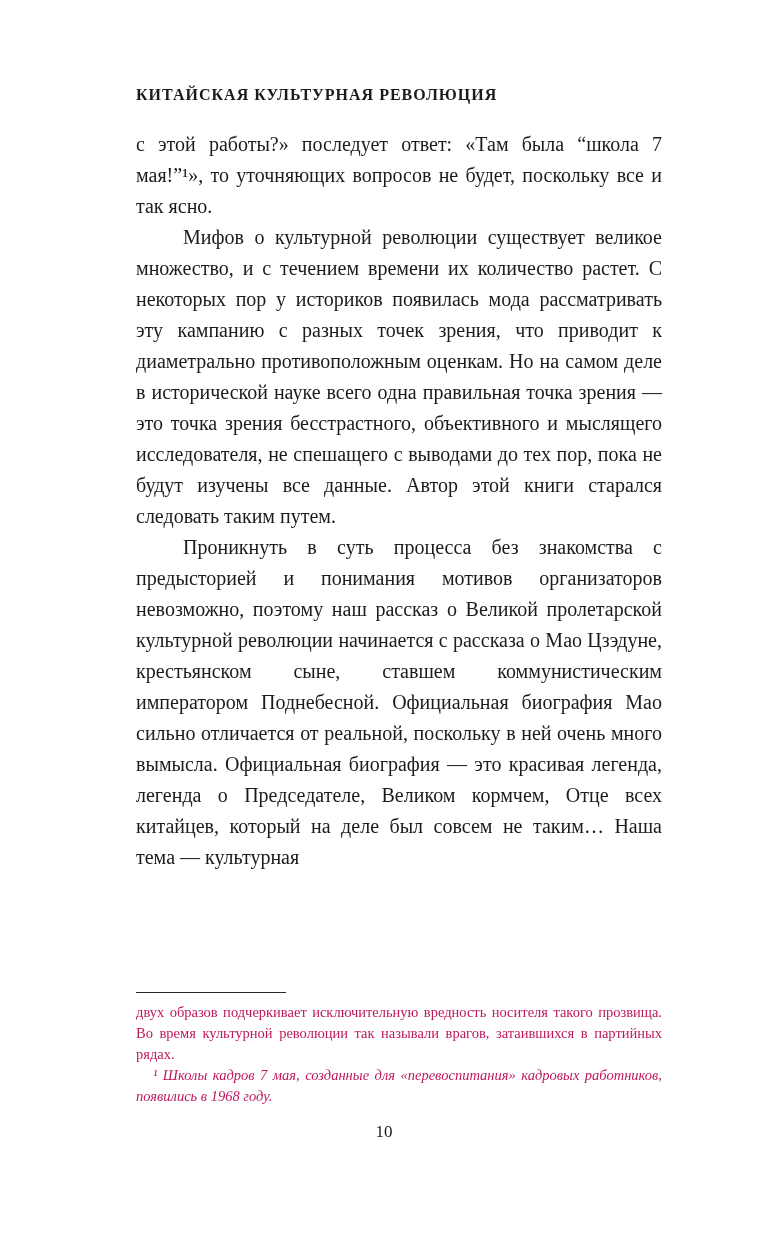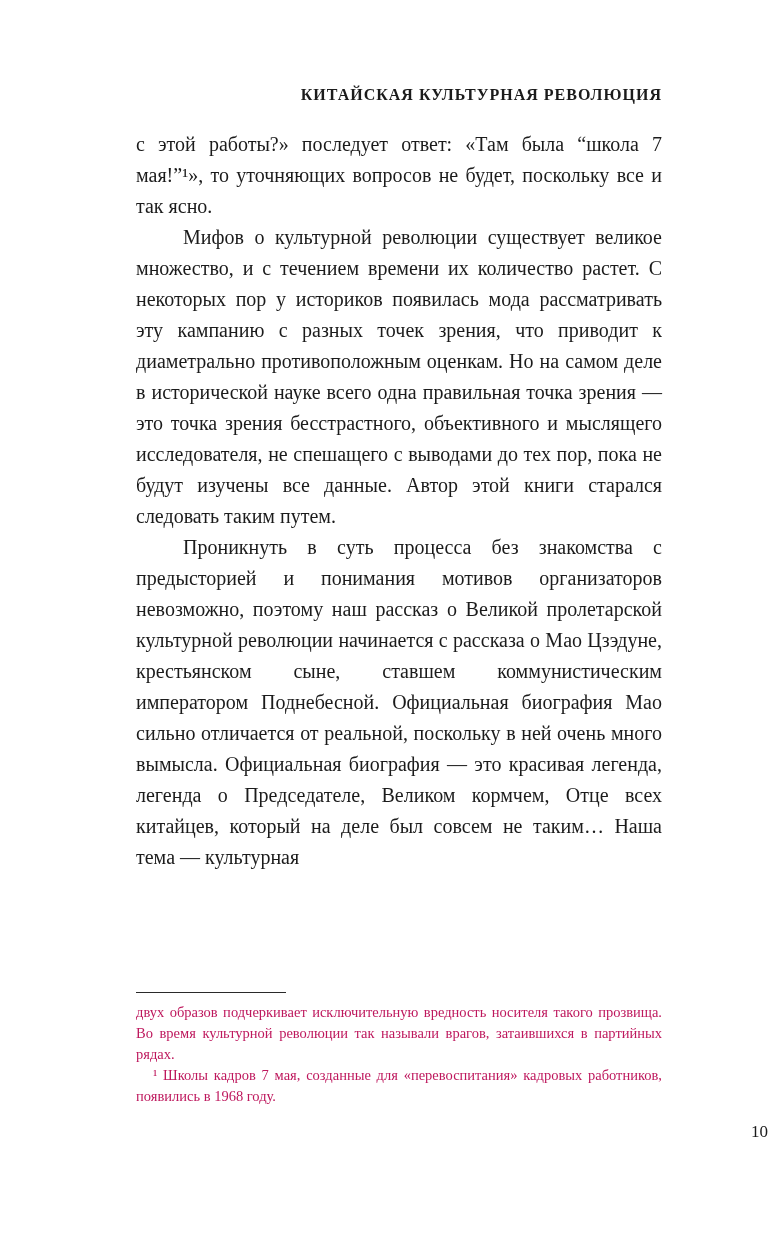--- a/index.html
+++ b/index.html
@@ -18,21 +18,21 @@
     width: 768px;
     height: 1240px;
     background: #ffffff;
     overflow: hidden;
   }
   .running-head {
     position: absolute;
     top: 86px;
     left: 136px;
     width: 526px;
-    text-align: right;
+    text-align: left;
     font-weight: bold;
     font-size: 16px;
     letter-spacing: 1px;
     white-space: nowrap;
   }
   .body-text {
     position: absolute;
     top: 129px;
     left: 136px;
     width: 526px;
@@ -61,27 +61,28 @@
     width: 150px;
     height: 0;
     border-top: 1.5px solid #2a2a2a;
     margin-bottom: 9px;
   }
   .footnote {
     margin: 0;
   }
   .footnote-new {
     text-indent: 17px;
+    font-style: italic;
   }
   .folio {
     position: absolute;
     top: 1122px;
     left: 0;
     width: 768px;
-    text-align: right;
+    text-align: center;
     font-size: 17px;
   }
 </style>
 </head>
 <body>
 
 <div class="page">
 
   <header class="running-head">КИТАЙСКАЯ КУЛЬТУРНАЯ РЕВОЛЮЦИЯ</header>
 

